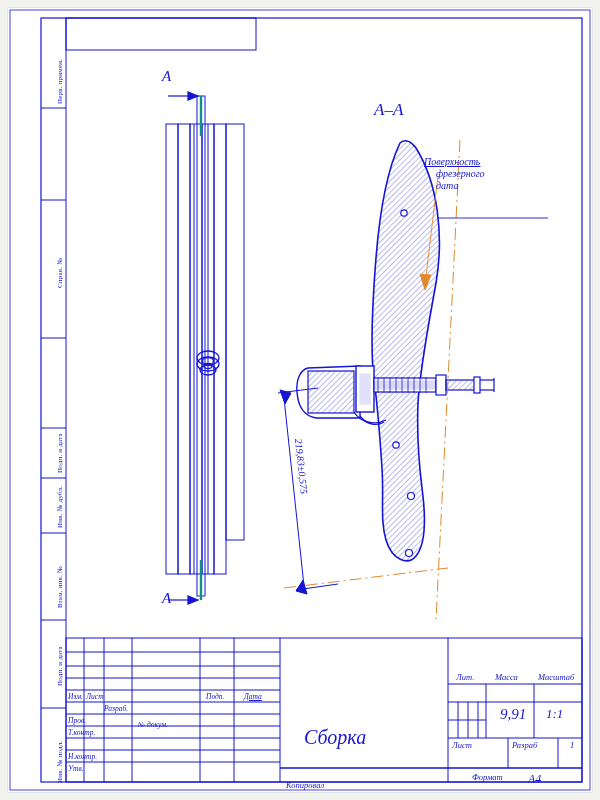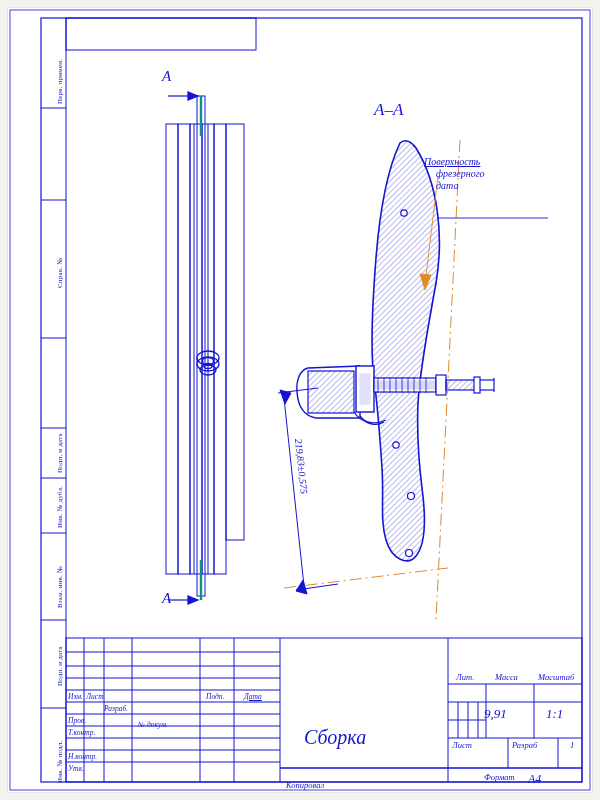--- a/index.html
+++ b/index.html
@@ -255,24 +255,24 @@
   <div class="cell" style="left:60px;top:732px;"></div>
   <div class="cell" style="left:60px;top:744px;">Н.контр.</div>
   <div class="cell" style="left:60px;top:756px;">Утв.</div>
 
   <div class="lbl titleBig" style="left:296px;top:695px;margin-top:23px;">Сборка</div>
 
   <div class="cell" style="left:448px;top:664px;font-size:8.5px;font-style:italic;">Лит.</div>
   <div class="cell" style="left:487px;top:664px;font-size:8.5px;">Масса</div>
   <div class="cell" style="left:530px;top:664px;font-size:8.5px;">Масштаб</div>
 
-  <div class="lbl ital" style="left:476px;top:698px;font-size:13px;">9,91</div>
+  <div class="lbl ital" style="left:492px;top:698px;font-size:15px;">9,91</div>
   <div class="lbl ital" style="left:538px;top:698px;font-size:13px;">1:1</div>
 
   <div class="cell" style="left:444px;top:732px;font-size:8.5px;">Лист</div>
   <div class="cell" style="left:504px;top:732px;font-size:8.5px;">Разраб</div>
   <div class="cell" style="left:562px;top:732px;font-size:8.5px;">1</div>
 
   <div class="cell" style="left:278px;top:764px;font-size:8.5px;margin-top:8px;">Копировал</div>
-  <div class="cell" style="left:464px;top:764px;font-size:8.5px;margin-left:12px;">Формат</div>
+  <div class="cell" style="left:464px;top:764px;font-size:8.5px;">Формат</div>
   <div class="cell" style="left:520px;top:764px;font-size:12px;">A4</div>
 
 </div>
 
 </body></html>

